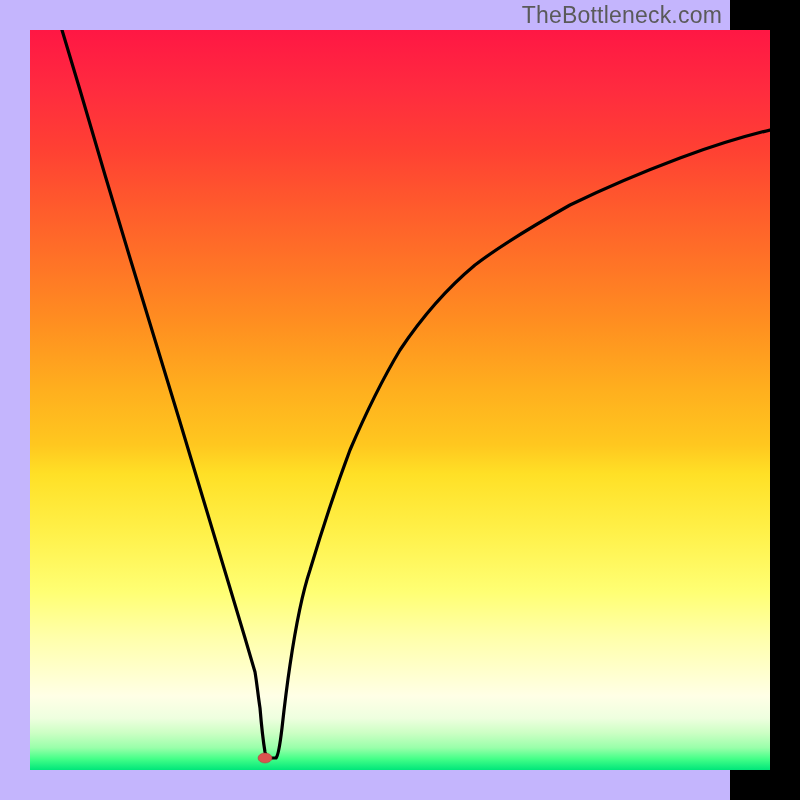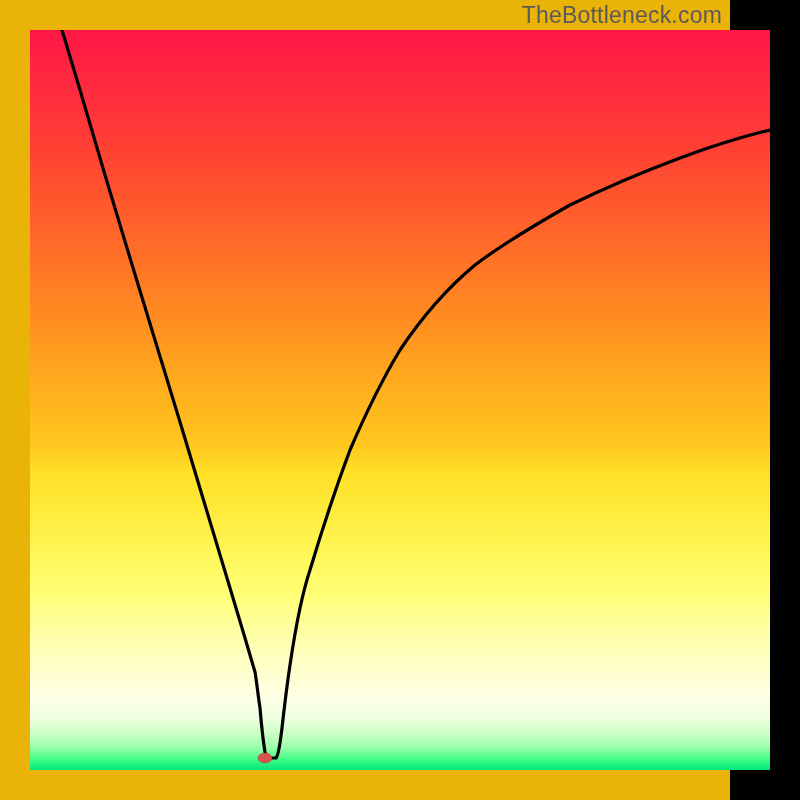--- a/index.html
+++ b/index.html
@@ -8,21 +8,21 @@
     width: 800px;
     height: 800px;
     background: #000;
     font-family: Arial, Helvetica, sans-serif;
     overflow: hidden;
   }
   .outer-frame {
     position: relative;
     width: 730px;
     height: 800px;
-    background: #eab308;
+    background: #c4b5fd;
   }
   .plot-area {
     position: absolute;
     left: 30px;
     top: 30px;
     width: 740px;
     height: 740px;
   }
   .gradient-bg {
     position: absolute;

